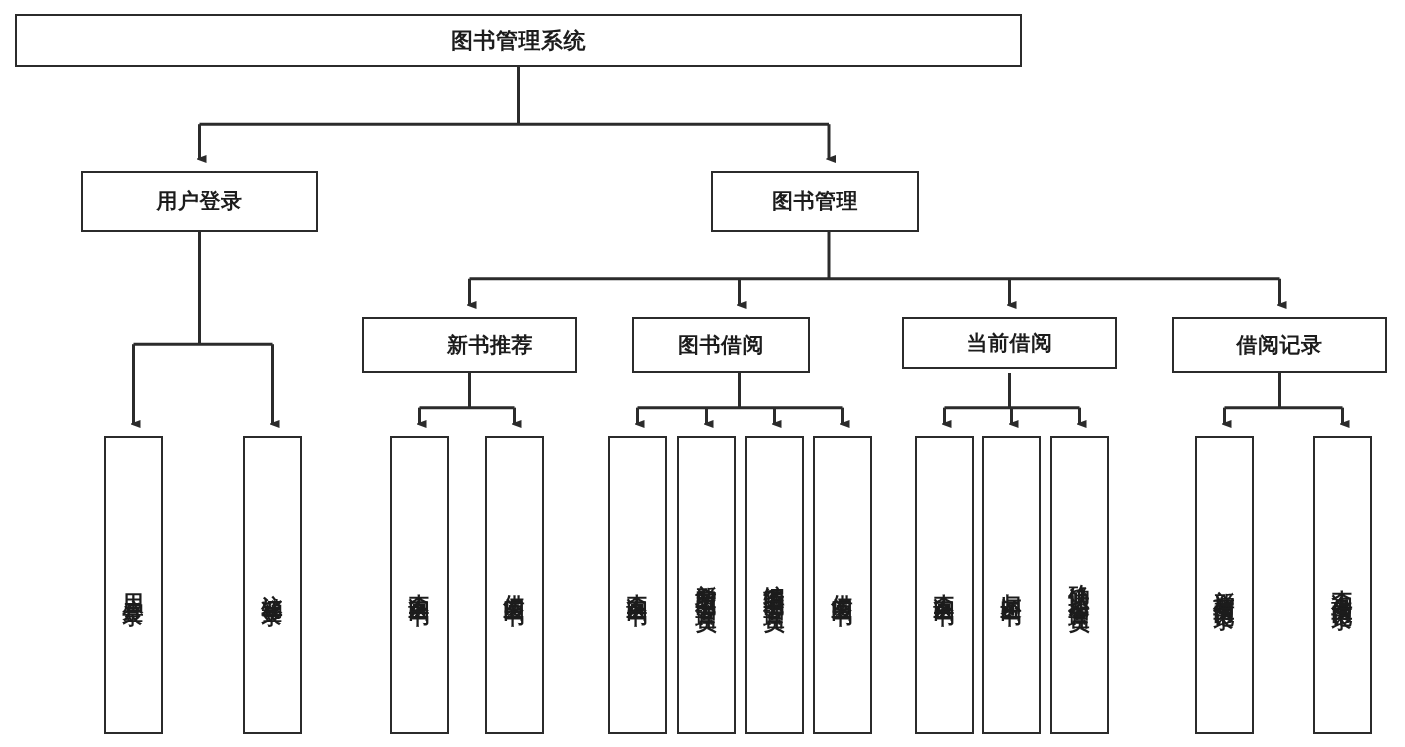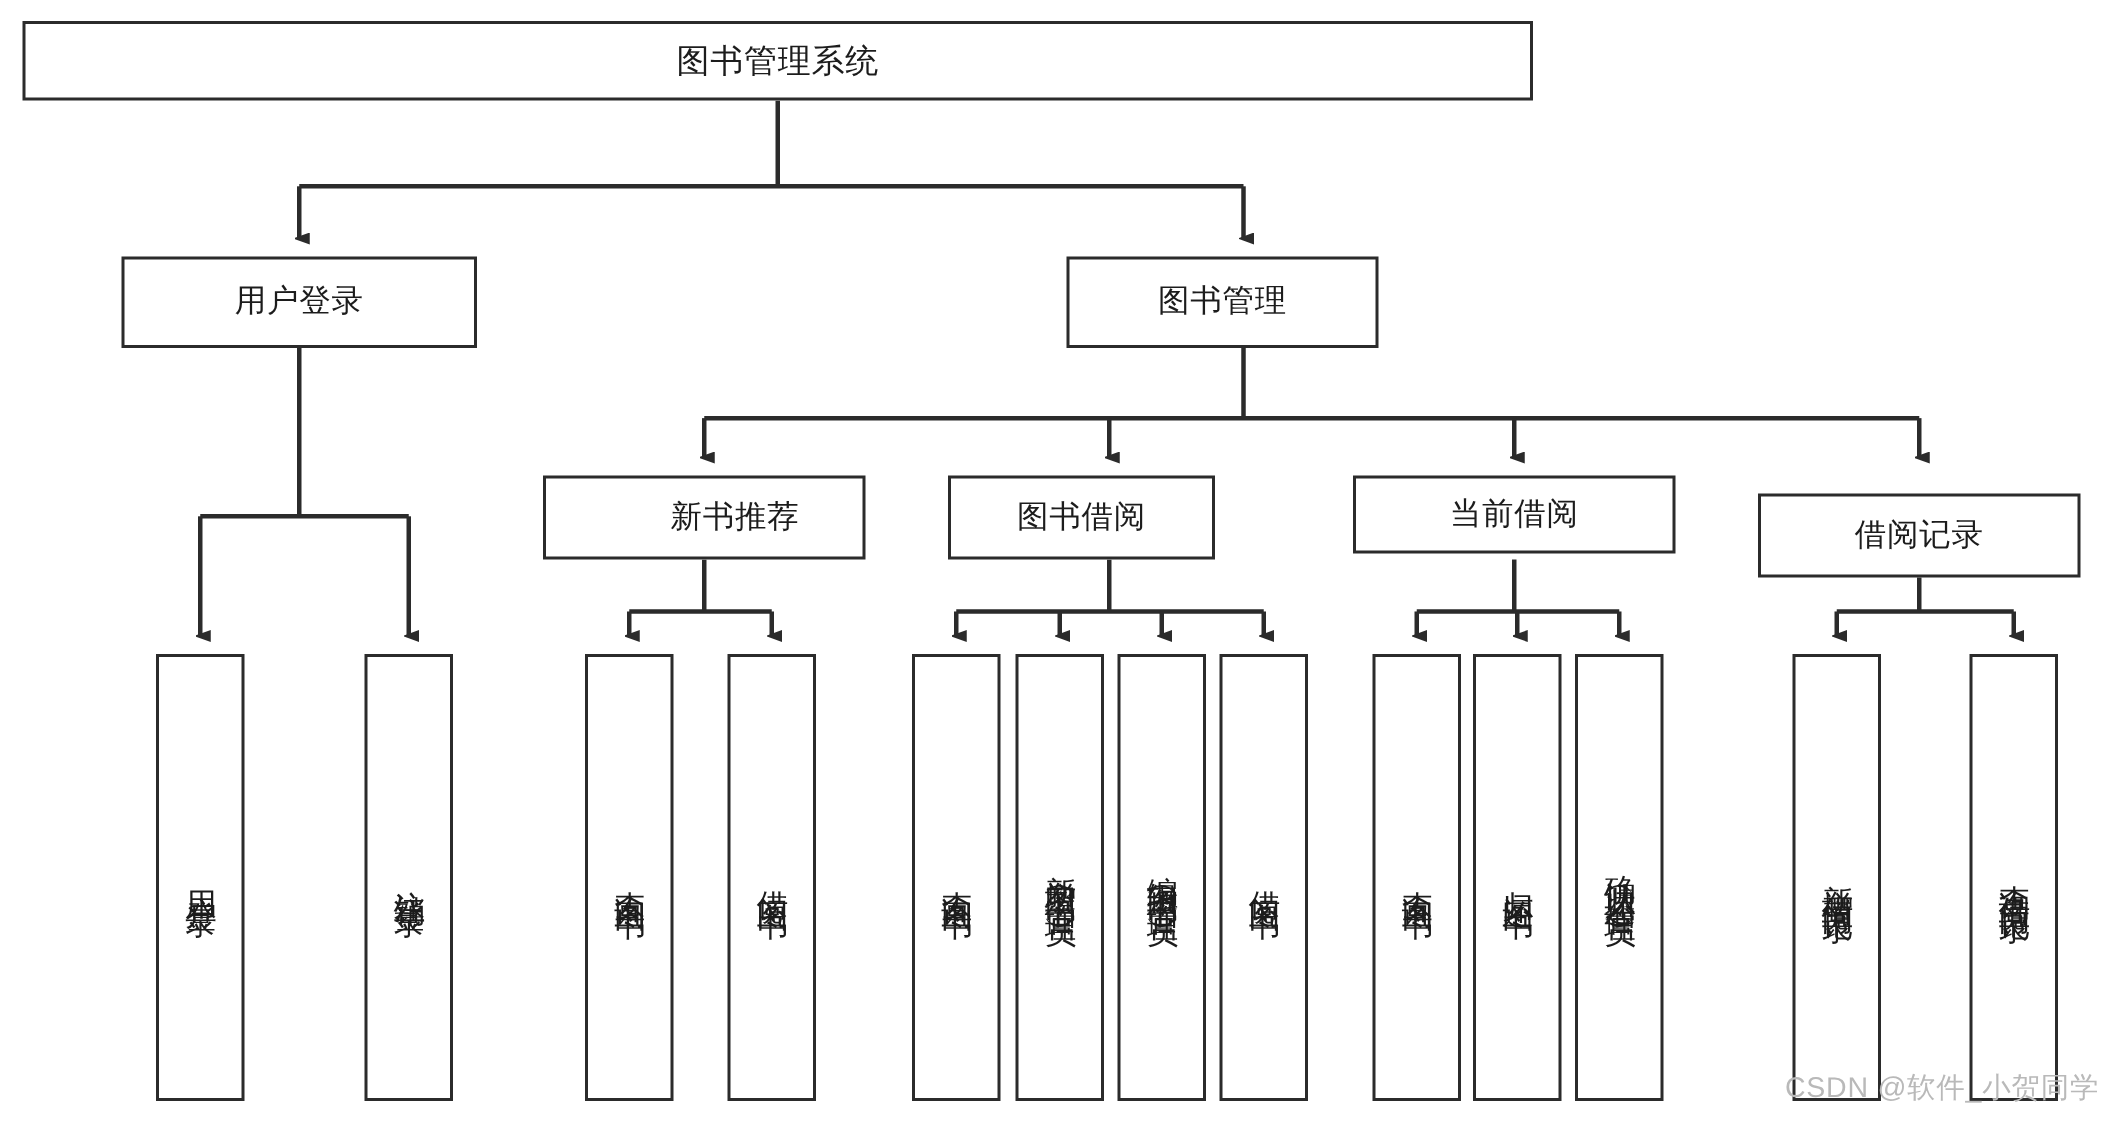--- a/index.html
+++ b/index.html
@@ -32,20 +32,21 @@
     border: 2px solid #2b2b2b;
     display: flex;
     align-items: center;
     justify-content: center;
     color: #1c1c1c;
   }
   .node .label {
     white-space: pre;
     line-height: 1.18;
     text-align: center;
+    font-weight: bold;
   }
   
   .node.horiz .label {
     font-size: 21px;
     letter-spacing: 0.5px;
   }
   .node.root .label {
     font-size: 22px;
   }
   
@@ -129,21 +130,21 @@
       </div>
       <div class="node horiz" style="left: 362px; top: 317px; width: 215px; height: 56px; padding-left: 41px;">
         <span class="label">新书推荐</span>
       </div>
       <div class="node horiz" style="left: 632px; top: 317px; width: 178px; height: 56px;">
         <span class="label">图书借阅</span>
       </div>
       <div class="node horiz" style="left: 902px; top: 317px; width: 215px; height: 52px;">
         <span class="label">当前借阅</span>
       </div>
-      <div class="node horiz" style="left: 1172px; top: 317px; width: 215px; height: 56px; margin-top: 12px;">
+      <div class="node horiz" style="left: 1172px; top: 317px; width: 215px; height: 56px;">
         <span class="label">借阅记录</span>
       </div>
       <div class="node vert" style="left: 104px; top: 436px; width: 59px; height: 298px;">
         <span class="label">用户登录</span>
       </div>
       <div class="node vert" style="left: 243px; top: 436px; width: 59px; height: 298px;">
         <span class="label">注销登录</span>
       </div>
       <div class="node vert" style="left: 390px; top: 436px; width: 59px; height: 298px;">
         <span class="label">查询图书</span>
@@ -173,15 +174,14 @@
         <span class="label">确认归还（管理员）</span>
       </div>
       <div class="node vert" style="left: 1195px; top: 436px; width: 59px; height: 298px;">
         <span class="label">新增借阅记录</span>
       </div>
       <div class="node vert" style="left: 1313px; top: 436px; width: 59px; height: 298px;">
         <span class="label">查询借阅记录</span>
       </div>
     </div>
 
-  <div class="watermark" style="left: 1190px; top: 712px;">CSDN @软件_小贺同学</div>
 
 </div>
 
 </body></html>

